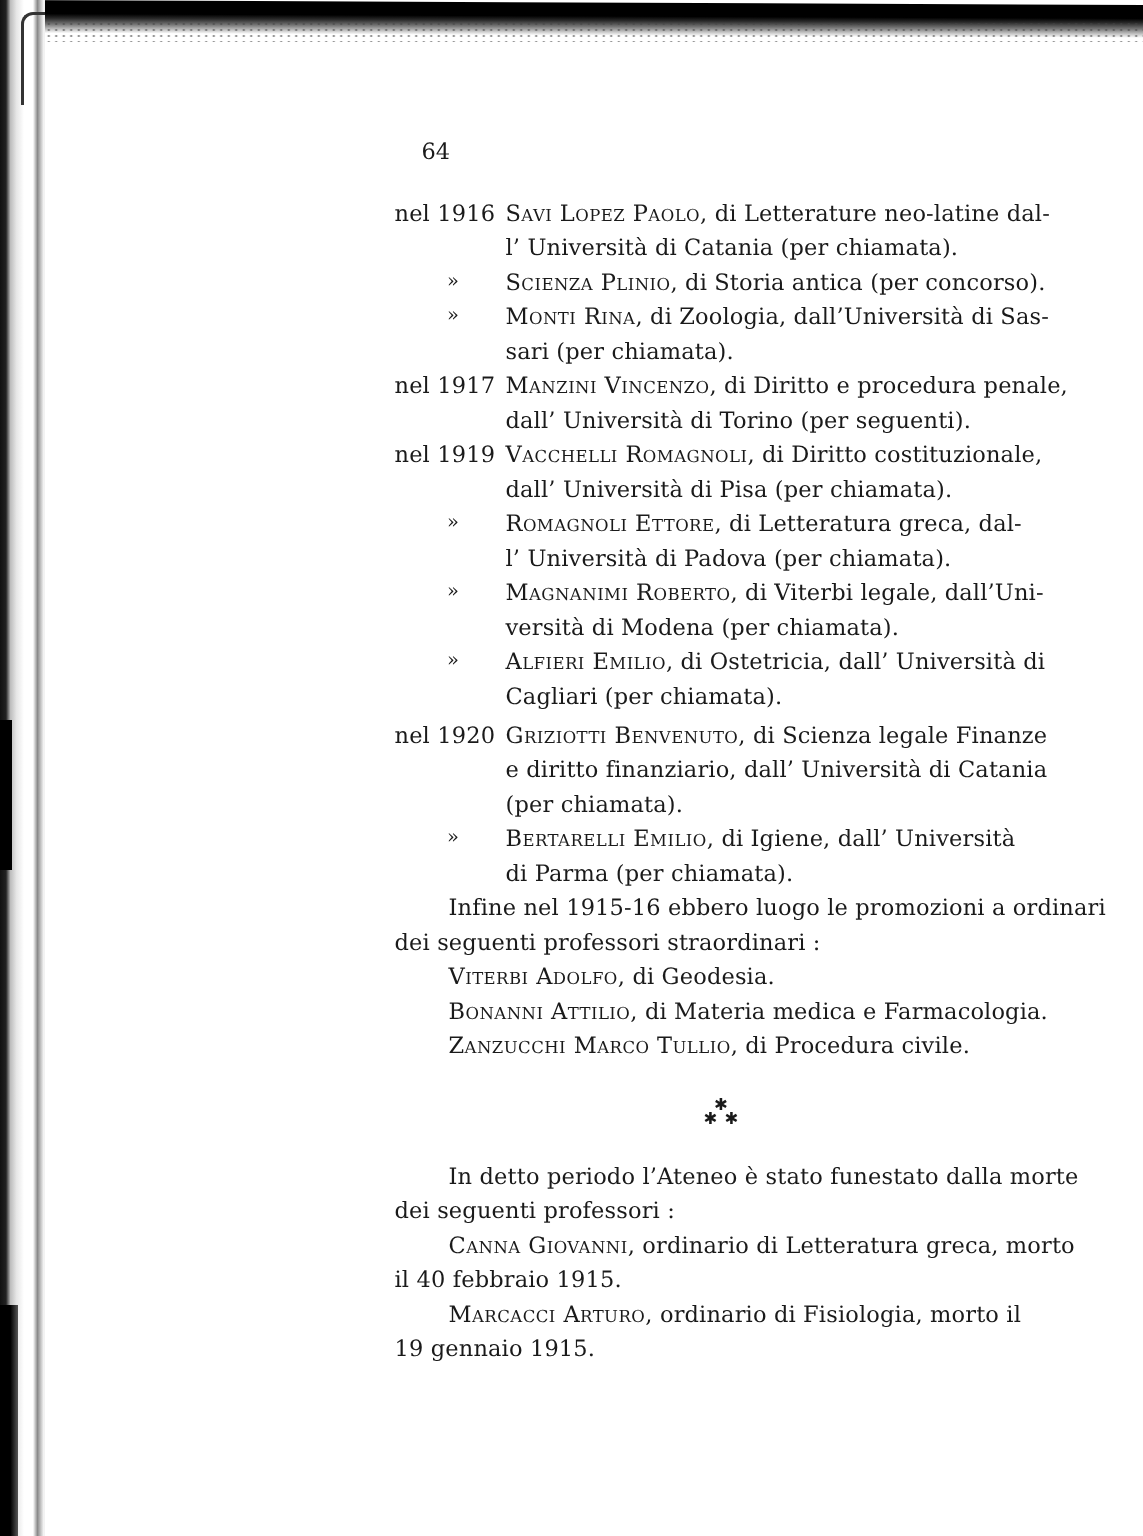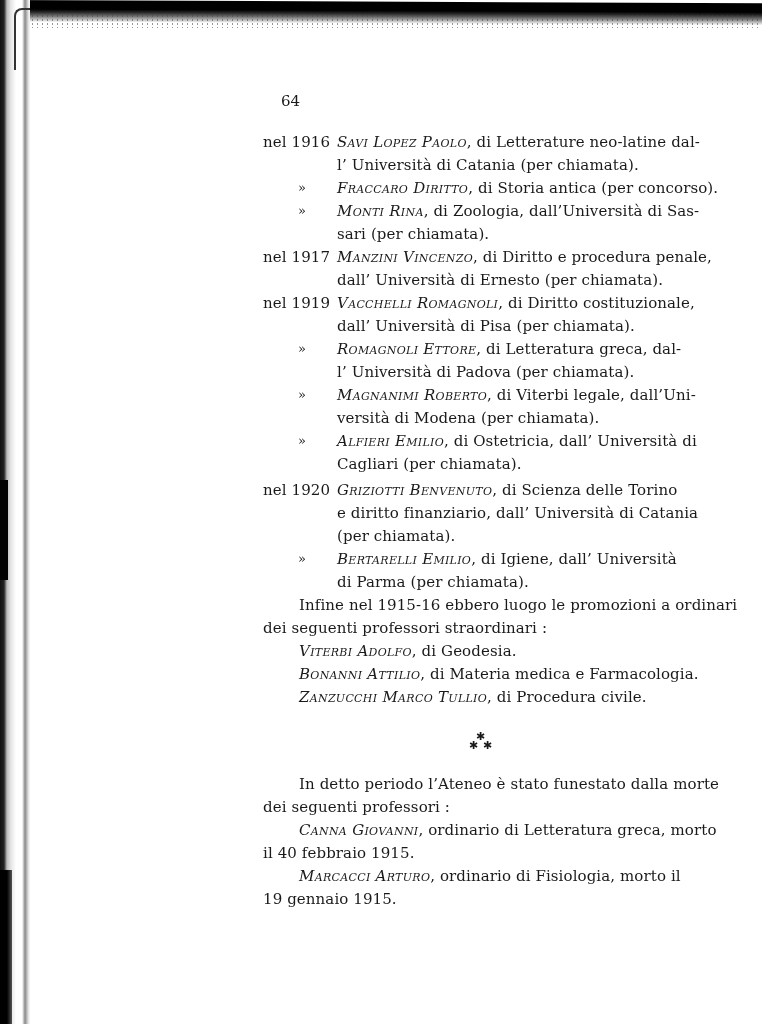--- a/index.html
+++ b/index.html
@@ -30,21 +30,21 @@
     .scan-corner {
       position: absolute; left: 14px; top: 8px; width: 14px; height: 60px;
       border-left: 2px solid #333; border-top: 2px solid #333; border-top-left-radius: 8px;
     }
 
     .page { position: absolute; left: 4px; top: 0; width: 762px; height: 744px; margin-left: 41px; }
     .line {
       position: absolute; white-space: nowrap; font-size: 15px; line-height: 22px;
       letter-spacing: 0.1px;
     }
-    .sc { font-variant: small-caps; letter-spacing: 0.3px; font-style: italic; }
+    .sc { font-variant: small-caps; letter-spacing: 0.3px; }
     .page-number { position: absolute; left: 236px; top: 92px; font-size: 15px; }
     .year { display: inline-block; width: 74px; }
     .ditto { position: absolute; font-size: 13px; }
     .asterism {
       position: absolute; left: 424px; top: 730px; width: 30px; height: 24px; font-size: 11px;
     }
     .asterism span { position: absolute; }
   </style>
 </head>
 <body>
@@ -62,33 +62,33 @@
 
   <div>
 
     <div class="line" style="left:218px; top:131px;">
       <span class="year">nel 1916</span><span class="sc">Savi Lopez Paolo</span><span>, di Letterature neo-latine dal-</span>
     </div>
     <div class="line" style="left:292px; top:154px;">l’ Università di Catania (per chiamata).</div>
 
     <div class="ditto" style="left:253px; top:180px;">»</div>
     <div class="line" style="left:292px; top:177px;">
-      <span class="sc">Fraccaro Diritto</span><span>, di Storia antica (per concorso).</span>
+      <span class="sc">Scienza Plinio</span><span>, di Storia antica (per concorso).</span>
     </div>
 
     <div class="ditto" style="left:253px; top:203px;">»</div>
     <div class="line" style="left:292px; top:200px;">
       <span class="sc">Monti Rina</span><span>, di Zoologia, dall’Università di Sas-</span>
     </div>
     <div class="line" style="left:292px; top:223px;">sari (per chiamata).</div>
 
     <div class="line" style="left:218px; top:246px;">
       <span class="year">nel 1917</span><span class="sc">Manzini Vincenzo</span><span>, di Diritto e procedura penale,</span>
     </div>
-    <div class="line" style="left:292px; top:269px;">dall’ Università di Ernesto (per chiamata).</div>
+    <div class="line" style="left:292px; top:269px;">dall’ Università di Torino (per seguenti).</div>
 
     <div class="line" style="left:218px; top:292px;">
       <span class="year">nel 1919</span><span class="sc">Vacchelli Romagnoli</span><span>, di Diritto costituzionale,</span>
     </div>
     <div class="line" style="left:292px; top:315px;">dall’ Università di Pisa (per chiamata).</div>
 
     <div class="ditto" style="left:253px; top:341px;">»</div>
     <div class="line" style="left:292px; top:338px;">
       <span class="sc">Romagnoli Ettore</span><span>, di Letteratura greca, dal-</span>
     </div>
@@ -100,21 +100,21 @@
     </div>
     <div class="line" style="left:292px; top:407px;">versità di Modena (per chiamata).</div>
 
     <div class="ditto" style="left:253px; top:433px;">»</div>
     <div class="line" style="left:292px; top:430px;">
       <span class="sc">Alfieri Emilio</span><span>, di Ostetricia, dall’ Università di</span>
     </div>
     <div class="line" style="left:292px; top:453px;">Cagliari (per chiamata).</div>
 
     <div class="line" style="left:218px; top:479px;">
-      <span class="year">nel 1920</span><span class="sc">Griziotti Benvenuto</span><span>, di Scienza delle Torino</span>
+      <span class="year">nel 1920</span><span class="sc">Griziotti Benvenuto</span><span>, di Scienza legale Finanze</span>
     </div>
     <div class="line" style="left:292px; top:502px;">e diritto finanziario, dall’ Università di Catania</div>
     <div class="line" style="left:292px; top:525px;">(per chiamata).</div>
 
     <div class="ditto" style="left:253px; top:551px;">»</div>
     <div class="line" style="left:292px; top:548px;">
       <span class="sc">Bertarelli Emilio</span><span>, di Igiene, dall’ Università</span>
     </div>
     <div class="line" style="left:292px; top:571px;">di Parma (per chiamata).</div>
   </div>

